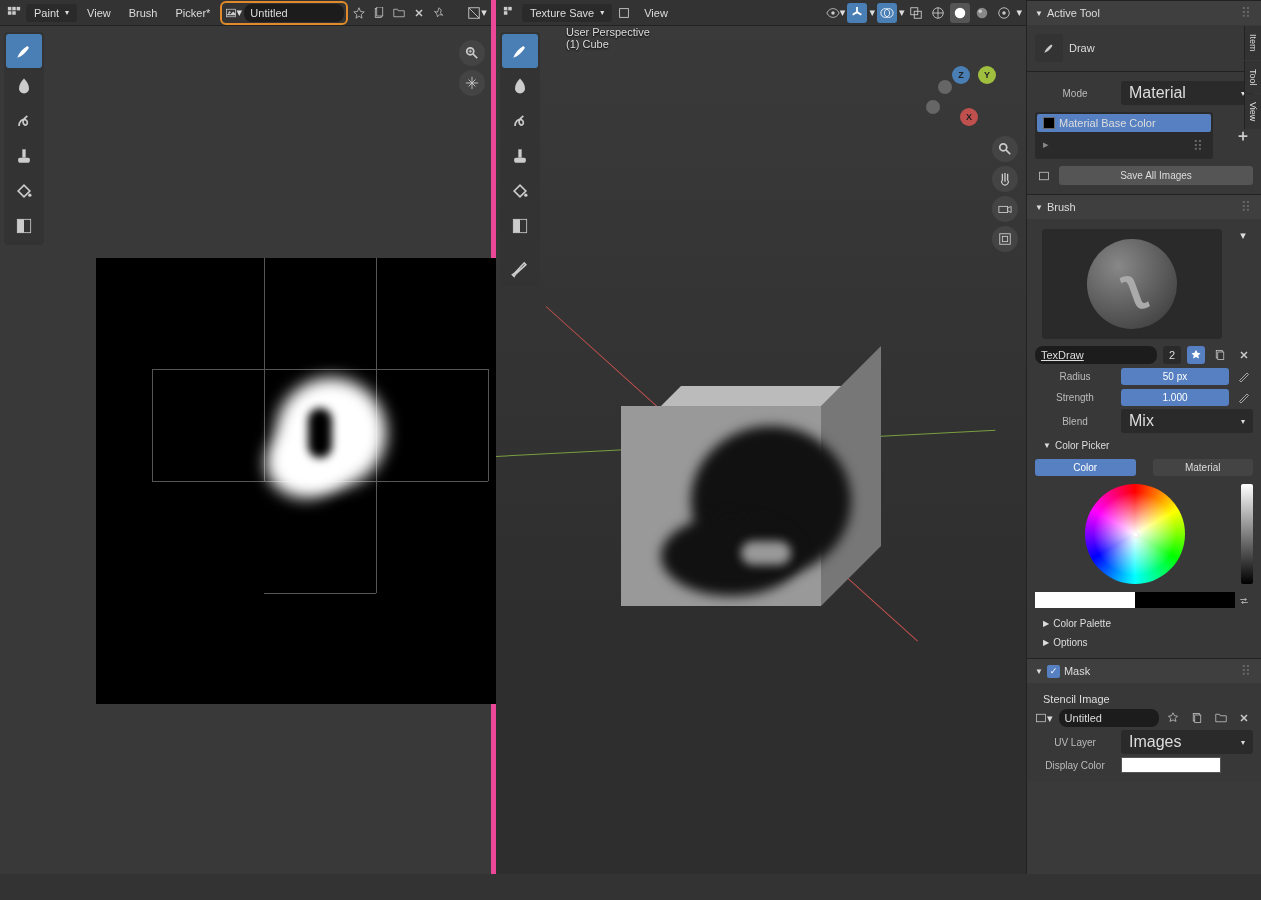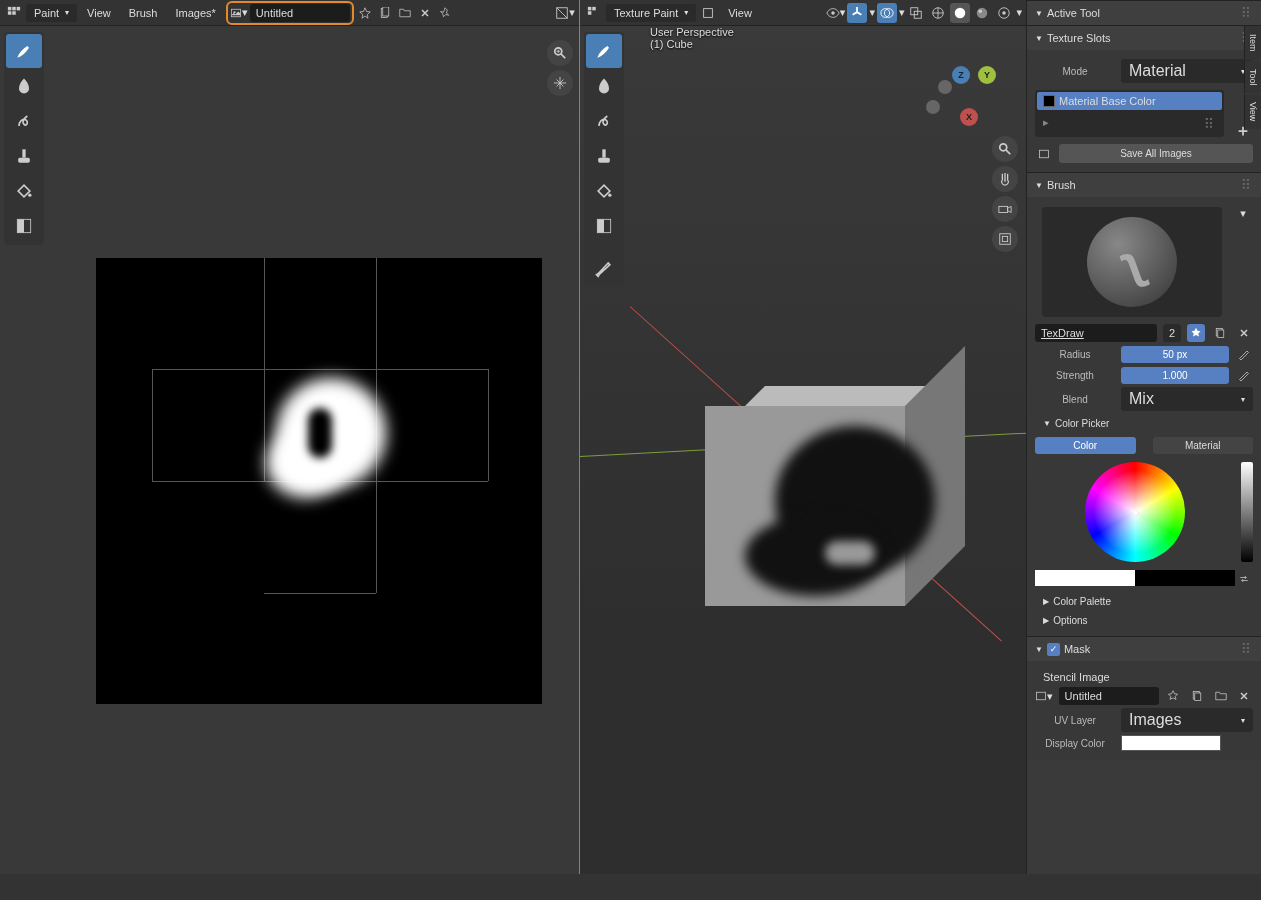--- a/index.html
+++ b/index.html
@@ -8,24 +8,24 @@
 .hdr-l,.hdr-r{display:flex;align-items:center;gap:2px;padding:0 4px}
 .hdr-r{position:absolute;right:0}
 .menu{padding:4px 8px;cursor:pointer}
 .dd{padding:3px 8px;background:#2a2a2a;border-radius:3px;display:flex;align-items:center;gap:4px}
 .dd::after{content:'▾';font-size:8px;margin-left:2px}
 .ico{width:20px;height:20px;display:inline-flex;align-items:center;justify-content:center;border-radius:3px;cursor:pointer}
 .ico svg{width:14px;height:14px;fill:#ccc}
 .ico-sm{width:18px;height:18px}
 .ico-sm svg{width:12px;height:12px}
 .highlight{border:2px solid #e18a2b;border-radius:6px;padding:1px 2px;display:flex;align-items:center;gap:2px}
-.input-dark{background:#1c1c1c;border:none;color:#ddd;padding:3px 6px;border-radius:3px;width:100px}
+.input-dark{background:#1c1c1c;border:none;color:#ddd;padding:3px 6px;border-radius:8px;width:100px}
 .main{display:flex;height:874px}
 .pane{position:relative;background:#393939}
-.pane-left{width:580px;border-right:1px solid #ec4899}
+.pane-left{width:496px;border-right:5px solid #ec4899}
 .pane-mid{flex:1}
 .pane-right{width:235px;background:#3a3a3a;border-left:1px solid #222;overflow-y:auto}
 .toolbar{position:absolute;left:4px;top:32px;display:flex;flex-direction:column;gap:1px;background:#333;border-radius:4px;padding:2px}
 .tb-btn{width:36px;height:34px;display:flex;align-items:center;justify-content:center;border-radius:3px;cursor:pointer}
 .tb-btn.active{background:#4a7fb5}
 .tb-btn svg{width:20px;height:20px;fill:#ccc}
 .nav-btns{position:absolute;right:6px;top:40px;display:flex;flex-direction:column;gap:4px}
 .nav-btn{width:26px;height:26px;border-radius:13px;background:#444;display:flex;align-items:center;justify-content:center;cursor:pointer}
 .nav-btn svg{width:14px;height:14px;fill:#ccc}
 .canvas-2d{position:absolute;left:96px;top:258px;width:446px;height:446px;background:#000}
@@ -90,21 +90,21 @@
               <rect x="1" y="1" width="4" height="4"></rect>
               <rect x="6" y="1" width="4" height="4"></rect>
               <rect x="11" y="1" width="4" height="4"></rect>
               <rect x="1" y="6" width="4" height="4"></rect>
               <rect x="6" y="6" width="4" height="4"></rect>
             </svg>
           </span>
       <span class="dd">Paint</span>
       <span class="menu">View</span>
       <span class="menu">Brush</span>
-      <span class="menu">Images*</span>
+      <span class="menu">Picker*</span>
       <span class="highlight">
         <span class="ico ico-sm"><svg viewBox="0 0 16 16">
                 <rect x="2" y="3" width="12" height="10" fill="none" stroke="#ccc"></rect>
                 <circle cx="6" cy="7" r="1.5"></circle>
                 <path d="M2 11l3-3 2 2 4-4 3 3v2H2z"></path>
               </svg>▾</span>
         <input class="input-dark" value="Untitled" style="">
       </span>
       <span class="ico ico-sm">
             <svg viewBox="0 0 16 16">
@@ -208,21 +208,21 @@
 <div class="pane pane-mid">
   <div class="hdr">
     <div class="hdr-l">
       <span class="ico">
             <svg viewBox="0 0 16 16">
               <rect x="1" y="1" width="4" height="4"></rect>
               <rect x="6" y="1" width="4" height="4"></rect>
               <rect x="1" y="6" width="4" height="4"></rect>
             </svg>
           </span>
-      <span class="dd">Texture Paint</span>
+      <span class="dd">Texture Save</span>
       <span class="ico">
             <svg viewBox="0 0 16 16">
               <rect x="3" y="3" width="10" height="10" fill="none" stroke="#ccc"></rect>
             </svg>
           </span>
       <span class="menu">View</span>
     </div>
     <div class="hdr-r">
       <span class="ico"><svg viewBox="0 0 16 16">
               <path d="M1 8c2-4 5-5 7-5s5 1 7 5c-2 4-5 5-7 5s-5-1-7-5z" fill="none" stroke="#ccc"></path>
@@ -363,33 +363,38 @@
   </div>
 </div>
 
 <div class="pane pane-right">
   <div class="panel-sec">
     <div class="panel-hdr">
           <span>Active Tool</span>
           <span style="flex:1"></span>
           <span class="drag">⠿</span>
         </div>
+    <div class="panel-body">
+      <div class="row">
+        <span class="ico" style="width:28px;height:28px;background:#333">
+              <svg viewBox="0 0 24 24">
+                <path d="M4 20c2-6 6-10 12-14l2 2c-4 6-8 10-14 12z" fill="#ccc"></path>
+              </svg>
+            </span>
+        <span>Draw</span>
+      </div>
+    </div>
   </div>
   <div class="panel-sec">
-    <div class="panel-hdr">
-          <span>Texture Slots</span>
-          <span style="flex:1"></span>
-          <span class="drag">⠿</span>
-        </div>
     <div class="panel-body">
       <div class="row">
             <span class="row-label">Mode</span>
             <span class="sel-field">Material</span>
           </div>
-      <div style="display:flex;gap:9px;align-items:flex-end">
+      <div style="display:flex;gap:20px;align-items:center">
         <div class="slot" style="flex:1">
           <div class="slot-item">
                 <span class="slot-sq"></span>
                 <span>Material Base Color</span>
               </div>
           <div style="padding:6px;color:#888">▸<span style="float:right" class="drag">⠿</span></div>
         </div>
         <span class="ico">
               <svg viewBox="0 0 16 16">
                 <path d="M8 3v10M3 8h10" stroke="#ccc" stroke-width="2"></path>

